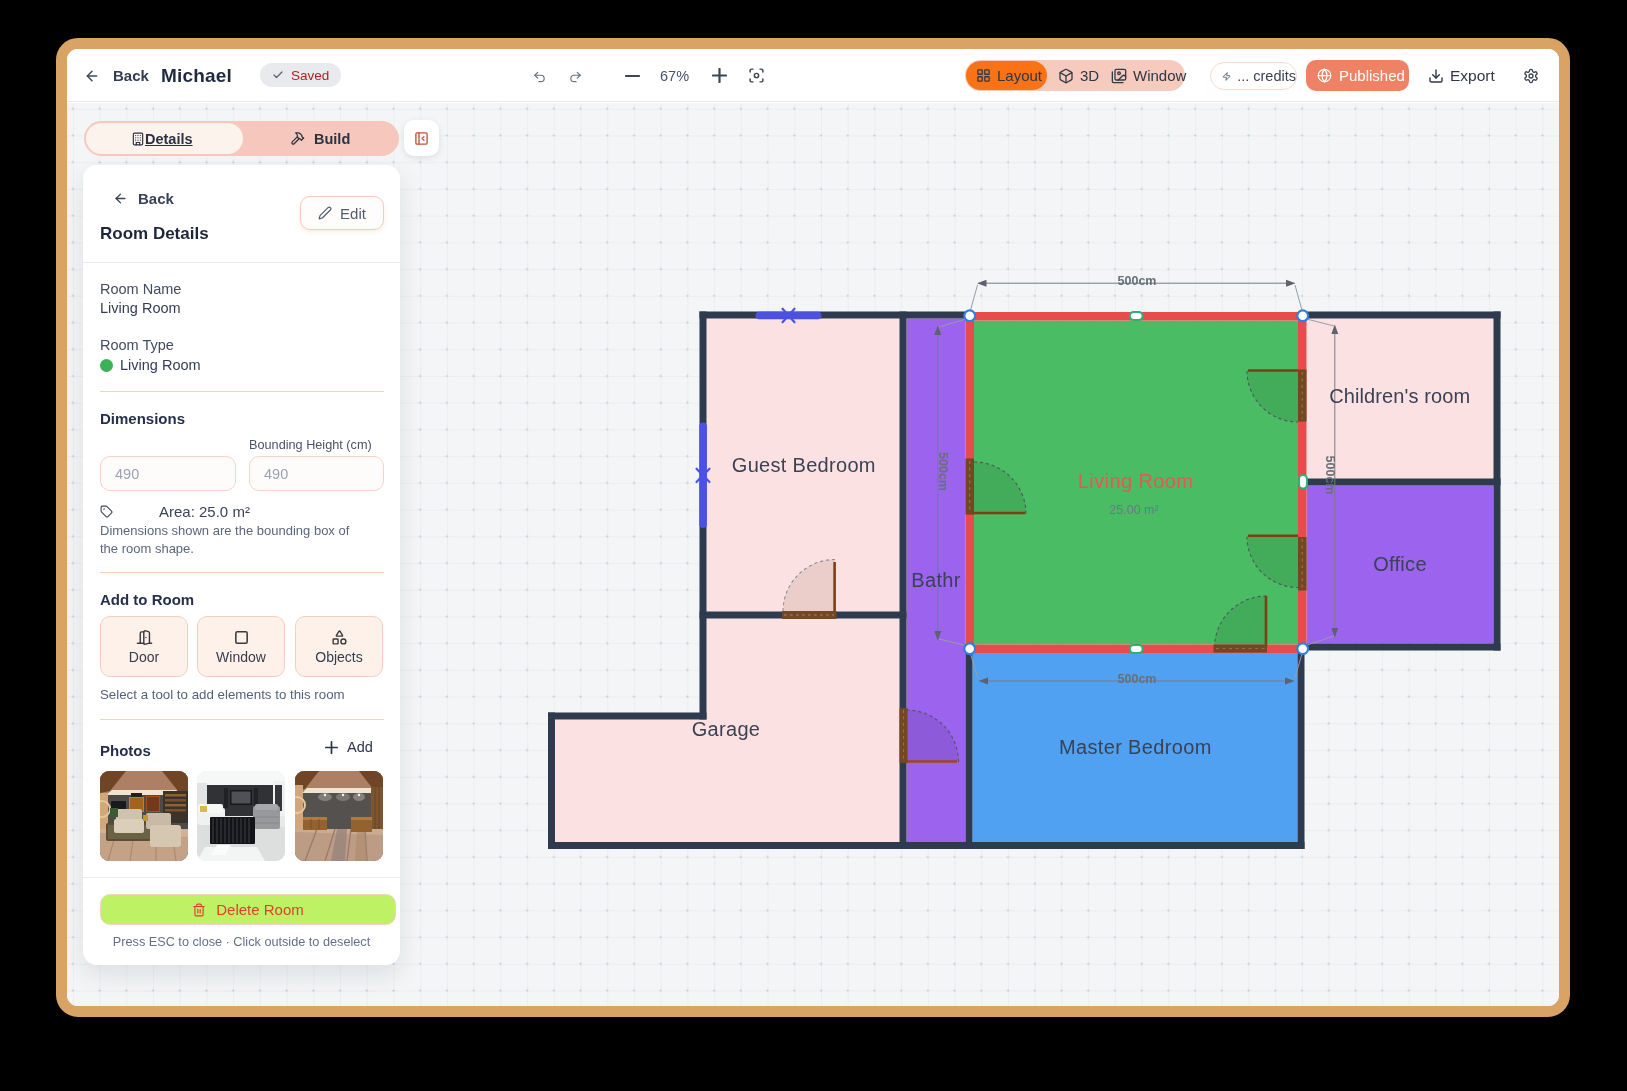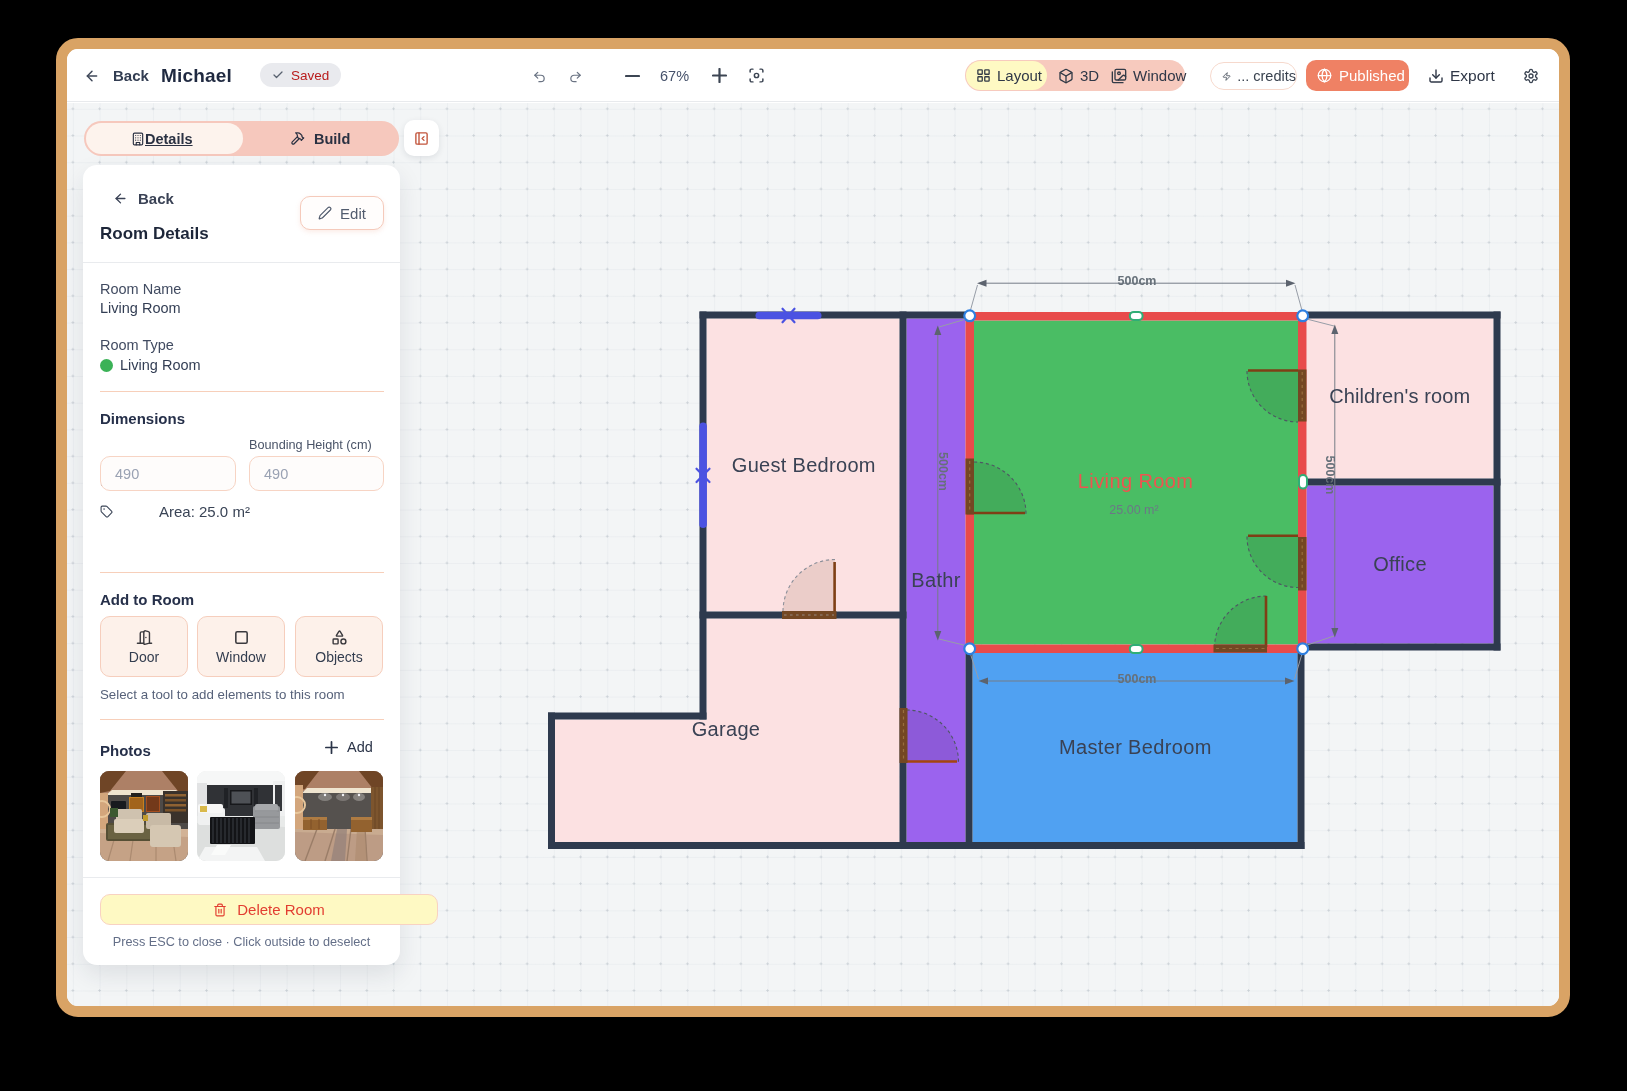--- a/index.html
+++ b/index.html
@@ -97,21 +97,21 @@
           <circle cx="12" cy="12" r="3"></circle>
           <path d="M3 7V5a2 2 0 0 1 2-2h2"></path>
           <path d="M17 3h2a2 2 0 0 1 2 2v2"></path>
           <path d="M21 17v2a2 2 0 0 1-2 2h-2"></path>
           <path d="M7 21H5a2 2 0 0 1-2-2v-2"></path>
         </svg>
     </div>
 
     <div class="tb-item" style="left:898px; top:11px; height:31px; width:220px; background:#f7cabe; border-radius:16px;"></div>
 
-    <div class="tb-item" style="left:899px; top:12px; height:29px; width:81px; background:#fef9c3; border-radius:15px; padding-left:10px; font-size:15px; color:#2f3747;">
+    <div class="tb-item" style="left:899px; top:12px; height:29px; width:81px; background:#f97316; border-radius:15px; padding-left:10px; font-size:15px; color:#2f3747;">
       <svg class="ic" width="15" height="15" viewBox="0 0 24 24" fill="none" stroke="#333b47" stroke-width="2.1" stroke-linecap="round" stroke-linejoin="round">
           <rect width="7" height="7" x="3" y="3" rx="1"></rect>
           <rect width="7" height="7" x="14" y="3" rx="1"></rect>
           <rect width="7" height="7" x="14" y="14" rx="1"></rect>
           <rect width="7" height="7" x="3" y="14" rx="1"></rect>
         </svg>
       <span style="margin-left:6px;">Layout</span>
     </div>
 
     <div class="tb-item" style="left:991px; top:11px; height:31px; font-size:15px; color:#2f3747;">
@@ -435,20 +435,21 @@
       </div>
 
     <div class="p-abs" style="left:17px; top:338px; display:flex; align-items:center; font-size:15px; color:#3a4456;gap:40px;">
       <svg class="ic" width="13" height="13" viewBox="0 0 24 24" fill="none" stroke="#3a4456" stroke-width="2" stroke-linecap="round" stroke-linejoin="round">
           <path d="M12.586 2.586A2 2 0 0 0 11.172 2H4a2 2 0 0 0-2 2v7.172a2 2 0 0 0 .586 1.414l8.704 8.704a2.426 2.426 0 0 0 3.42 0l6.58-6.58a2.426 2.426 0 0 0 0-3.42z"></path>
           <circle cx="7.5" cy="7.5" r=".5" fill="#3a4456"></circle>
         </svg>
       <span style="margin-left:6px;">Area: 25.0 m²</span>
     </div>
 
+    <div class="p-abs" style="left:17px; top:357px; width:268px; font-size:13px; line-height:18px; color:#5b677b;">Dimensions shown are the bounding box of the room shape.</div>
 
     <div class="peach-divider" style="top:407px;"></div>
 
     <div class="p-abs" style="left:17px; top:426px; font-size:15px; font-weight:bold; color:#26304a;">Add to Room</div>
 
     <div class="addbtn" style="left:17px; top:451px;">
       <svg class="ic" style="margin:12px auto 0;" width="17" height="17" viewBox="0 0 24 24" fill="none" stroke="#3b3a3e" stroke-width="2" stroke-linecap="round" stroke-linejoin="round">
           <path d="M11 20H2"></path>
           <path d="M11 4.562v16.157a1 1 0 0 0 1.242.97L19 20V5.562a2 2 0 0 0-1.515-1.94l-4-1A2 2 0 0 0 11 4.561z"></path>
           <path d="M11 4H8a2 2 0 0 0-2 2v14"></path>
@@ -601,21 +602,21 @@
       <g stroke="#7c4f26" stroke-width="1">
             <line x1="16" y1="48" x2="16" y2="58"></line>
             <line x1="24" y1="48" x2="24" y2="58"></line>
           </g>
       <rect x="56" y="46" width="21" height="15" fill="#93622f"></rect>
       <rect x="56" y="46" width="21" height="3" fill="#ae7b42"></rect>
     </svg></div>
 
     <div class="gray-divider" style="top:712px;"></div>
 
-    <div class="p-abs" style="left:17px; top:729px; width:338px; height:31px; background:#fef9c3; border:1px solid #f8d2c2; border-radius:10px; display:flex; align-items:center; justify-content:center; font-size:15px; color:#e23d31;">
+    <div class="p-abs" style="left:17px; top:729px; width:296px; height:31px; background:#bef264; border:1px solid #f8d2c2; border-radius:10px; display:flex; align-items:center; justify-content:center; font-size:15px; color:#e23d31;">
       <svg class="ic" width="14" height="14" viewBox="0 0 24 24" fill="none" stroke="#e23d31" stroke-width="2" stroke-linecap="round" stroke-linejoin="round">
           <path d="M3 6h18"></path>
           <path d="M19 6v14c0 1-1 2-2 2H7c-1 0-2-1-2-2V6"></path>
           <path d="M8 6V4c0-1 1-2 2-2h4c1 0 2 1 2 2v2"></path>
           <line x1="10" x2="10" y1="11" y2="17"></line>
           <line x1="14" x2="14" y1="11" y2="17"></line>
         </svg>
       <span style="margin-left:10px;">Delete Room</span>
     </div>
 

